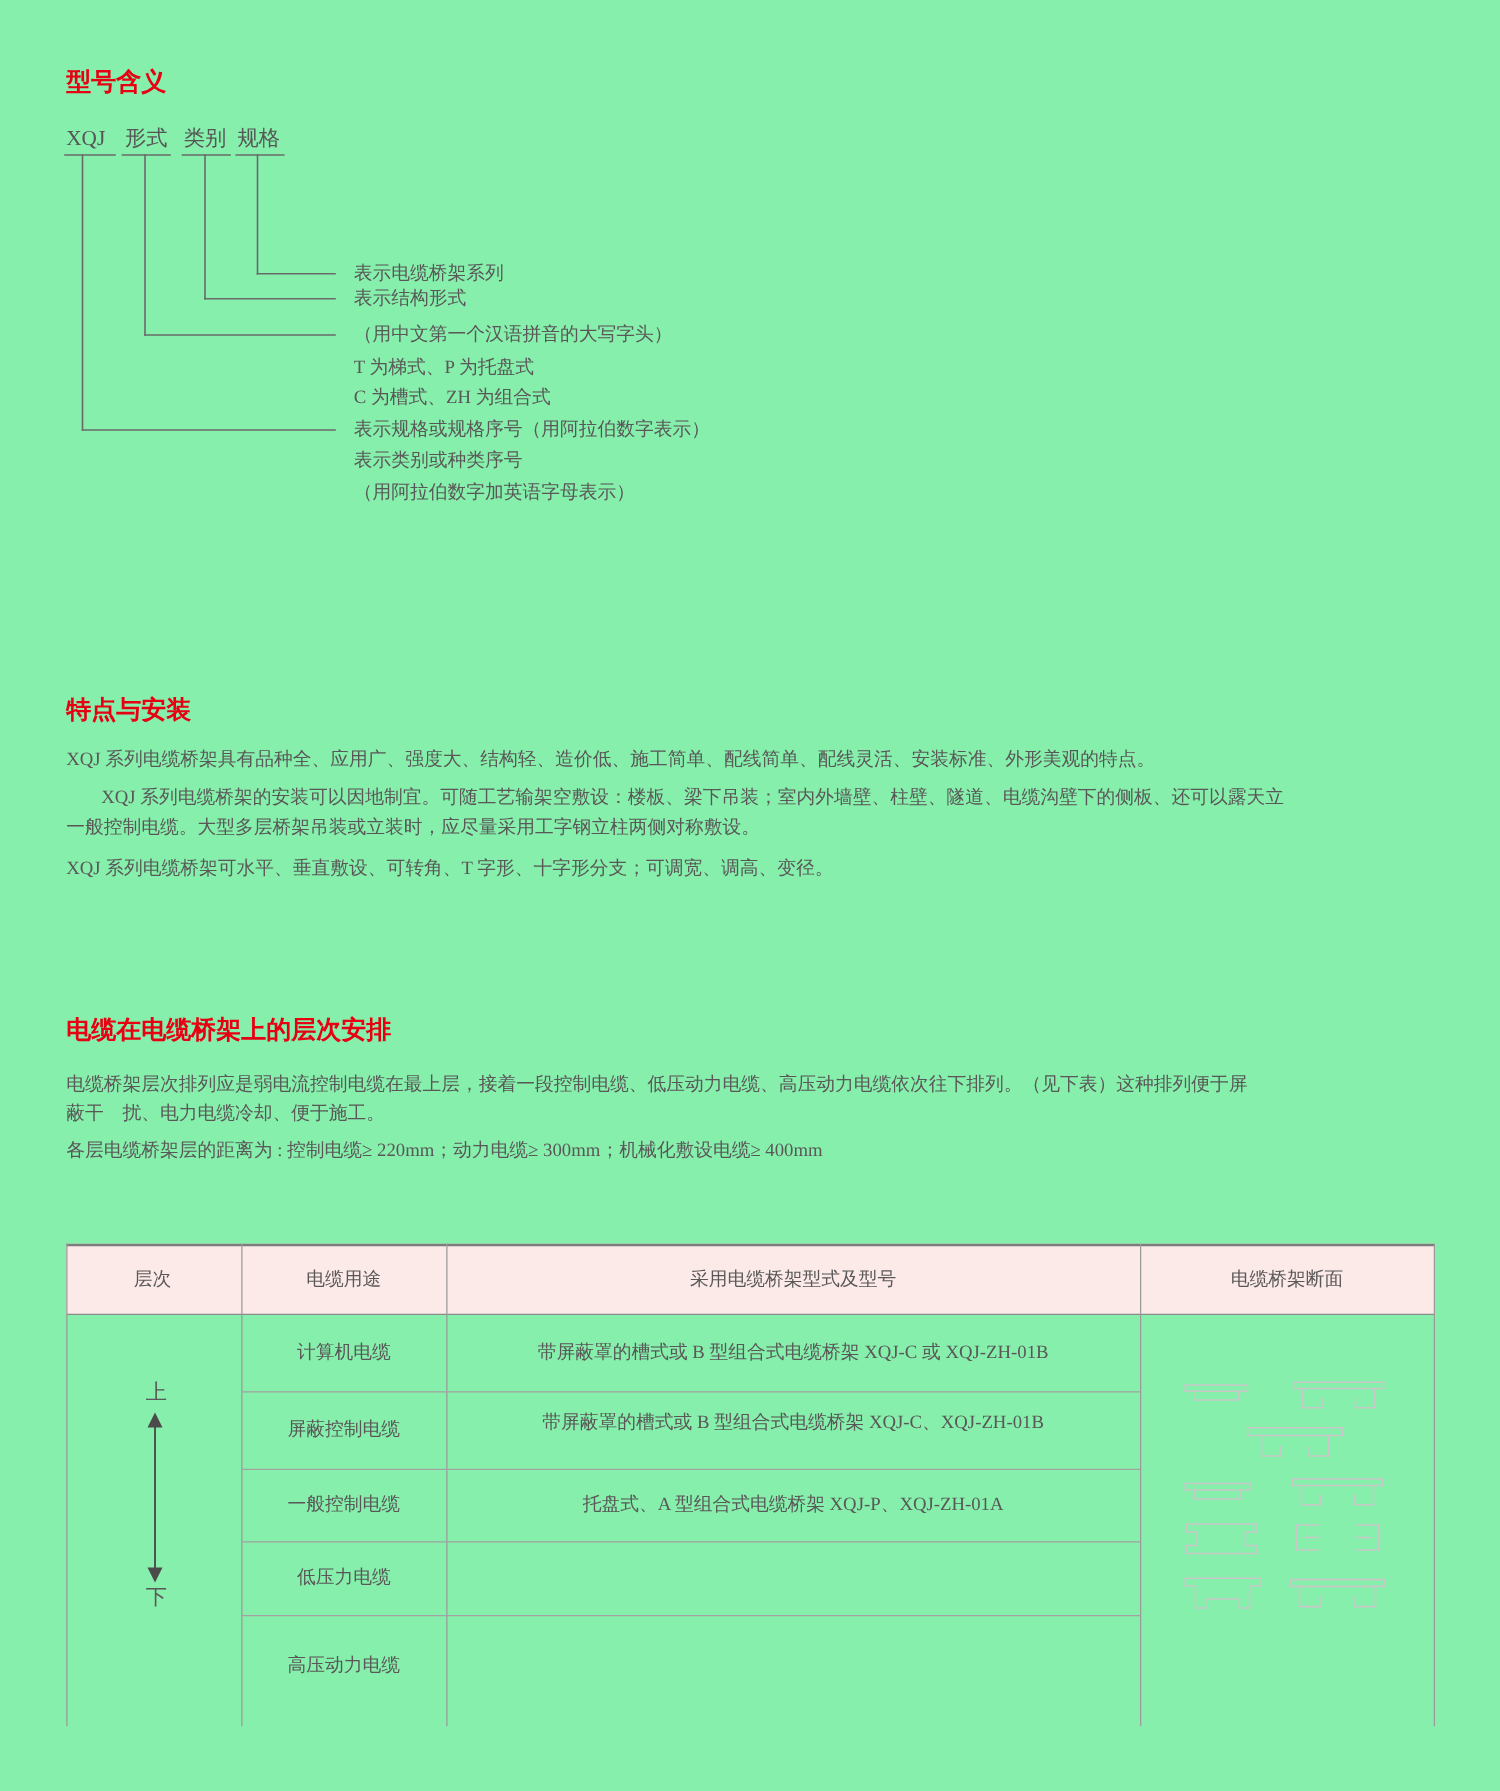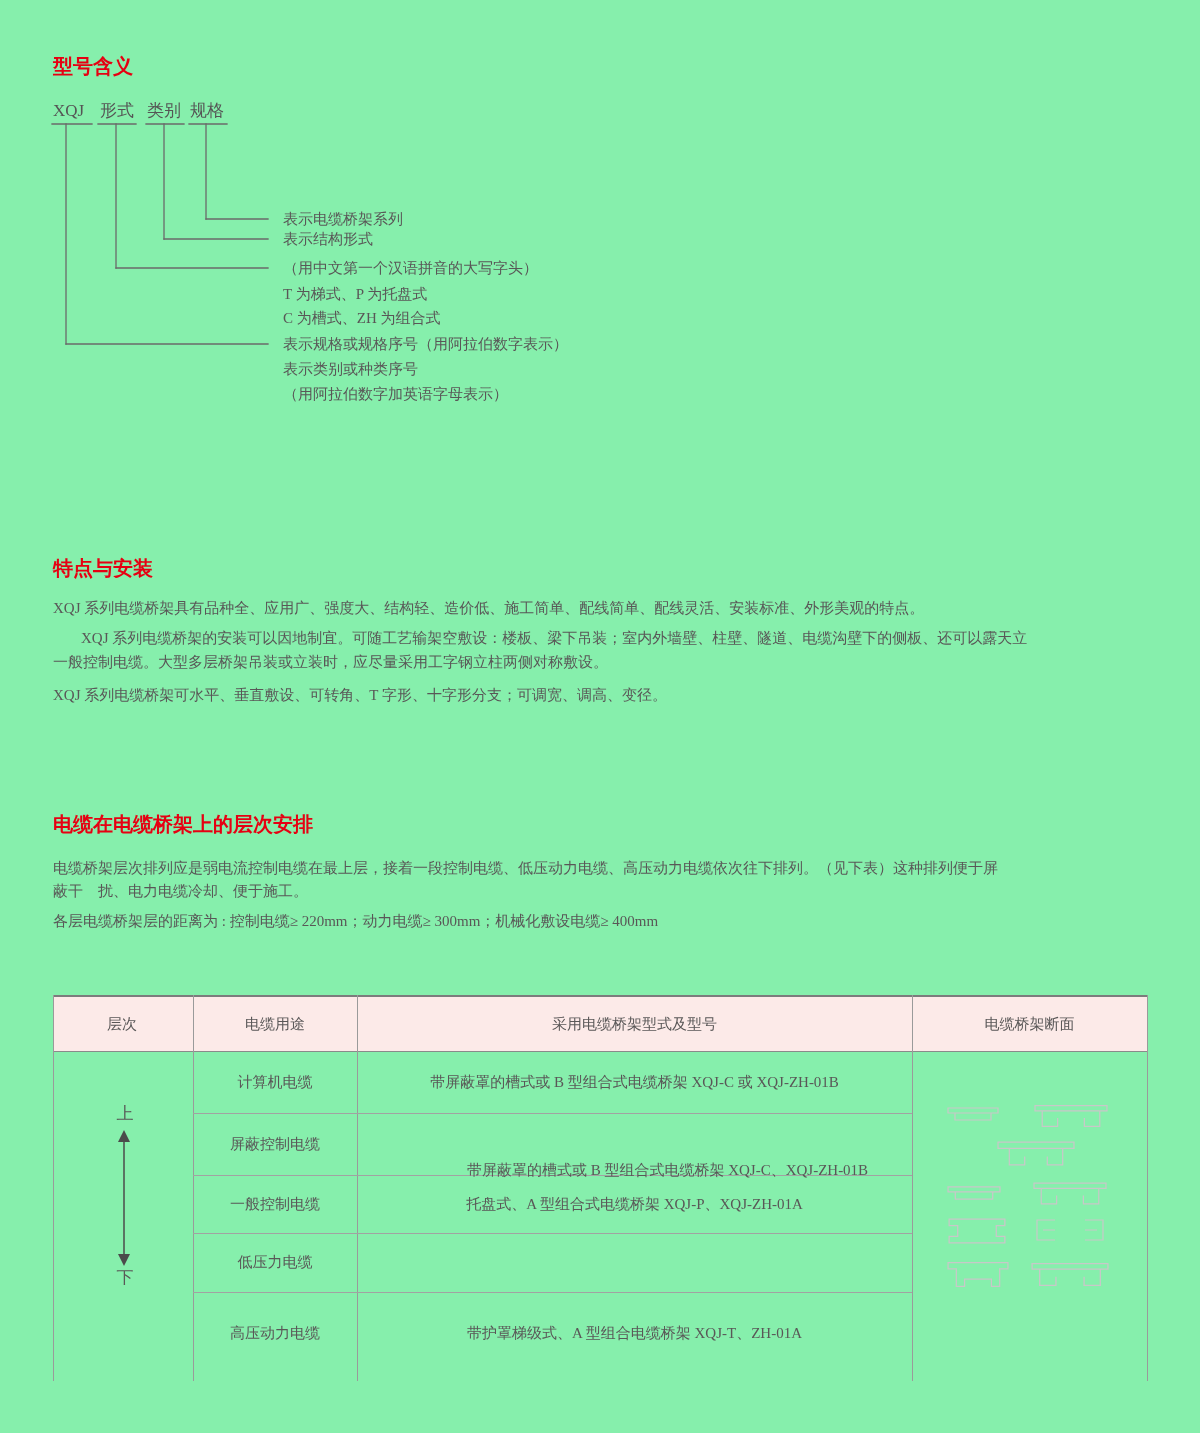--- a/index.html
+++ b/index.html
@@ -100,29 +100,28 @@
     <line x1="12" y1="12" x2="12" y2="128" stroke="#4b4b4b" stroke-width="1.5"></line>
     <polygon points="12,2 6,14 18,14" fill="#4b4b4b"></polygon>
     <polygon points="12,138 6,126 18,126" fill="#4b4b4b"></polygon>
   </svg>
   <div class="td" style="left:110px;top:1268px;width:30px;font-size:17px;">下</div>
 
   <div class="td" style="left:193px;top:1072px;width:164px;">计算机电缆</div>
   <div class="td" style="left:357px;top:1072px;width:555px;">带屏蔽罩的槽式或 B 型组合式电缆桥架 XQJ-C 或 XQJ-ZH-01B</div>
 
   <div class="td" style="left:193px;top:1134px;width:164px;">屏蔽控制电缆</div>
-  <div class="td" style="left:357px;top:1160px;width:555px;padding-left:33px;">带屏蔽罩的槽式或 B 型组合式电缆桥架 XQJ-C、XQJ-ZH-01B</div>
+  <div class="td" style="left:357px;top:1128px;width:555px;">带屏蔽罩的槽式或 B 型组合式电缆桥架 XQJ-C、XQJ-ZH-01B</div>
 
   <div class="td" style="left:193px;top:1194px;width:164px;">一般控制电缆</div>
   <div class="td" style="left:357px;top:1194px;width:555px;">托盘式、A 型组合式电缆桥架 XQJ-P、XQJ-ZH-01A</div>
 
   <div class="td" style="left:193px;top:1252px;width:164px;">低压力电缆</div>
 
   <div class="td" style="left:193px;top:1323px;width:164px;">高压动力电缆</div>
-  <div class="td" style="left:357px;top:1323px;width:555px;">带护罩梯级式、A 型组合电缆桥架 XQJ-T、ZH-01A</div>
 
   <svg class="cross-svg" style="left:947px;top:1105px;" width="52" height="18" viewBox="0 0 52 16">
     <path d="M1 2 H51 V7 H1 Z M8 7 V14 H44 V7"></path>
   </svg>
   <svg class="cross-svg" style="left:1034px;top:1103px;" width="74" height="26" viewBox="0 0 72 24">
     <path d="M1 2 H71 V7 H1 Z M8 7 V22 H23 V14 M64 7 V22 H49 V14"></path>
   </svg>
   <svg class="cross-svg" style="left:997px;top:1140px;" width="78" height="29" viewBox="0 0 76 28">
     <path d="M1 2 H75 V8 H1 Z M12 8 V24 H27 V16 M64 8 V24 H49 V16"></path>
   </svg>

